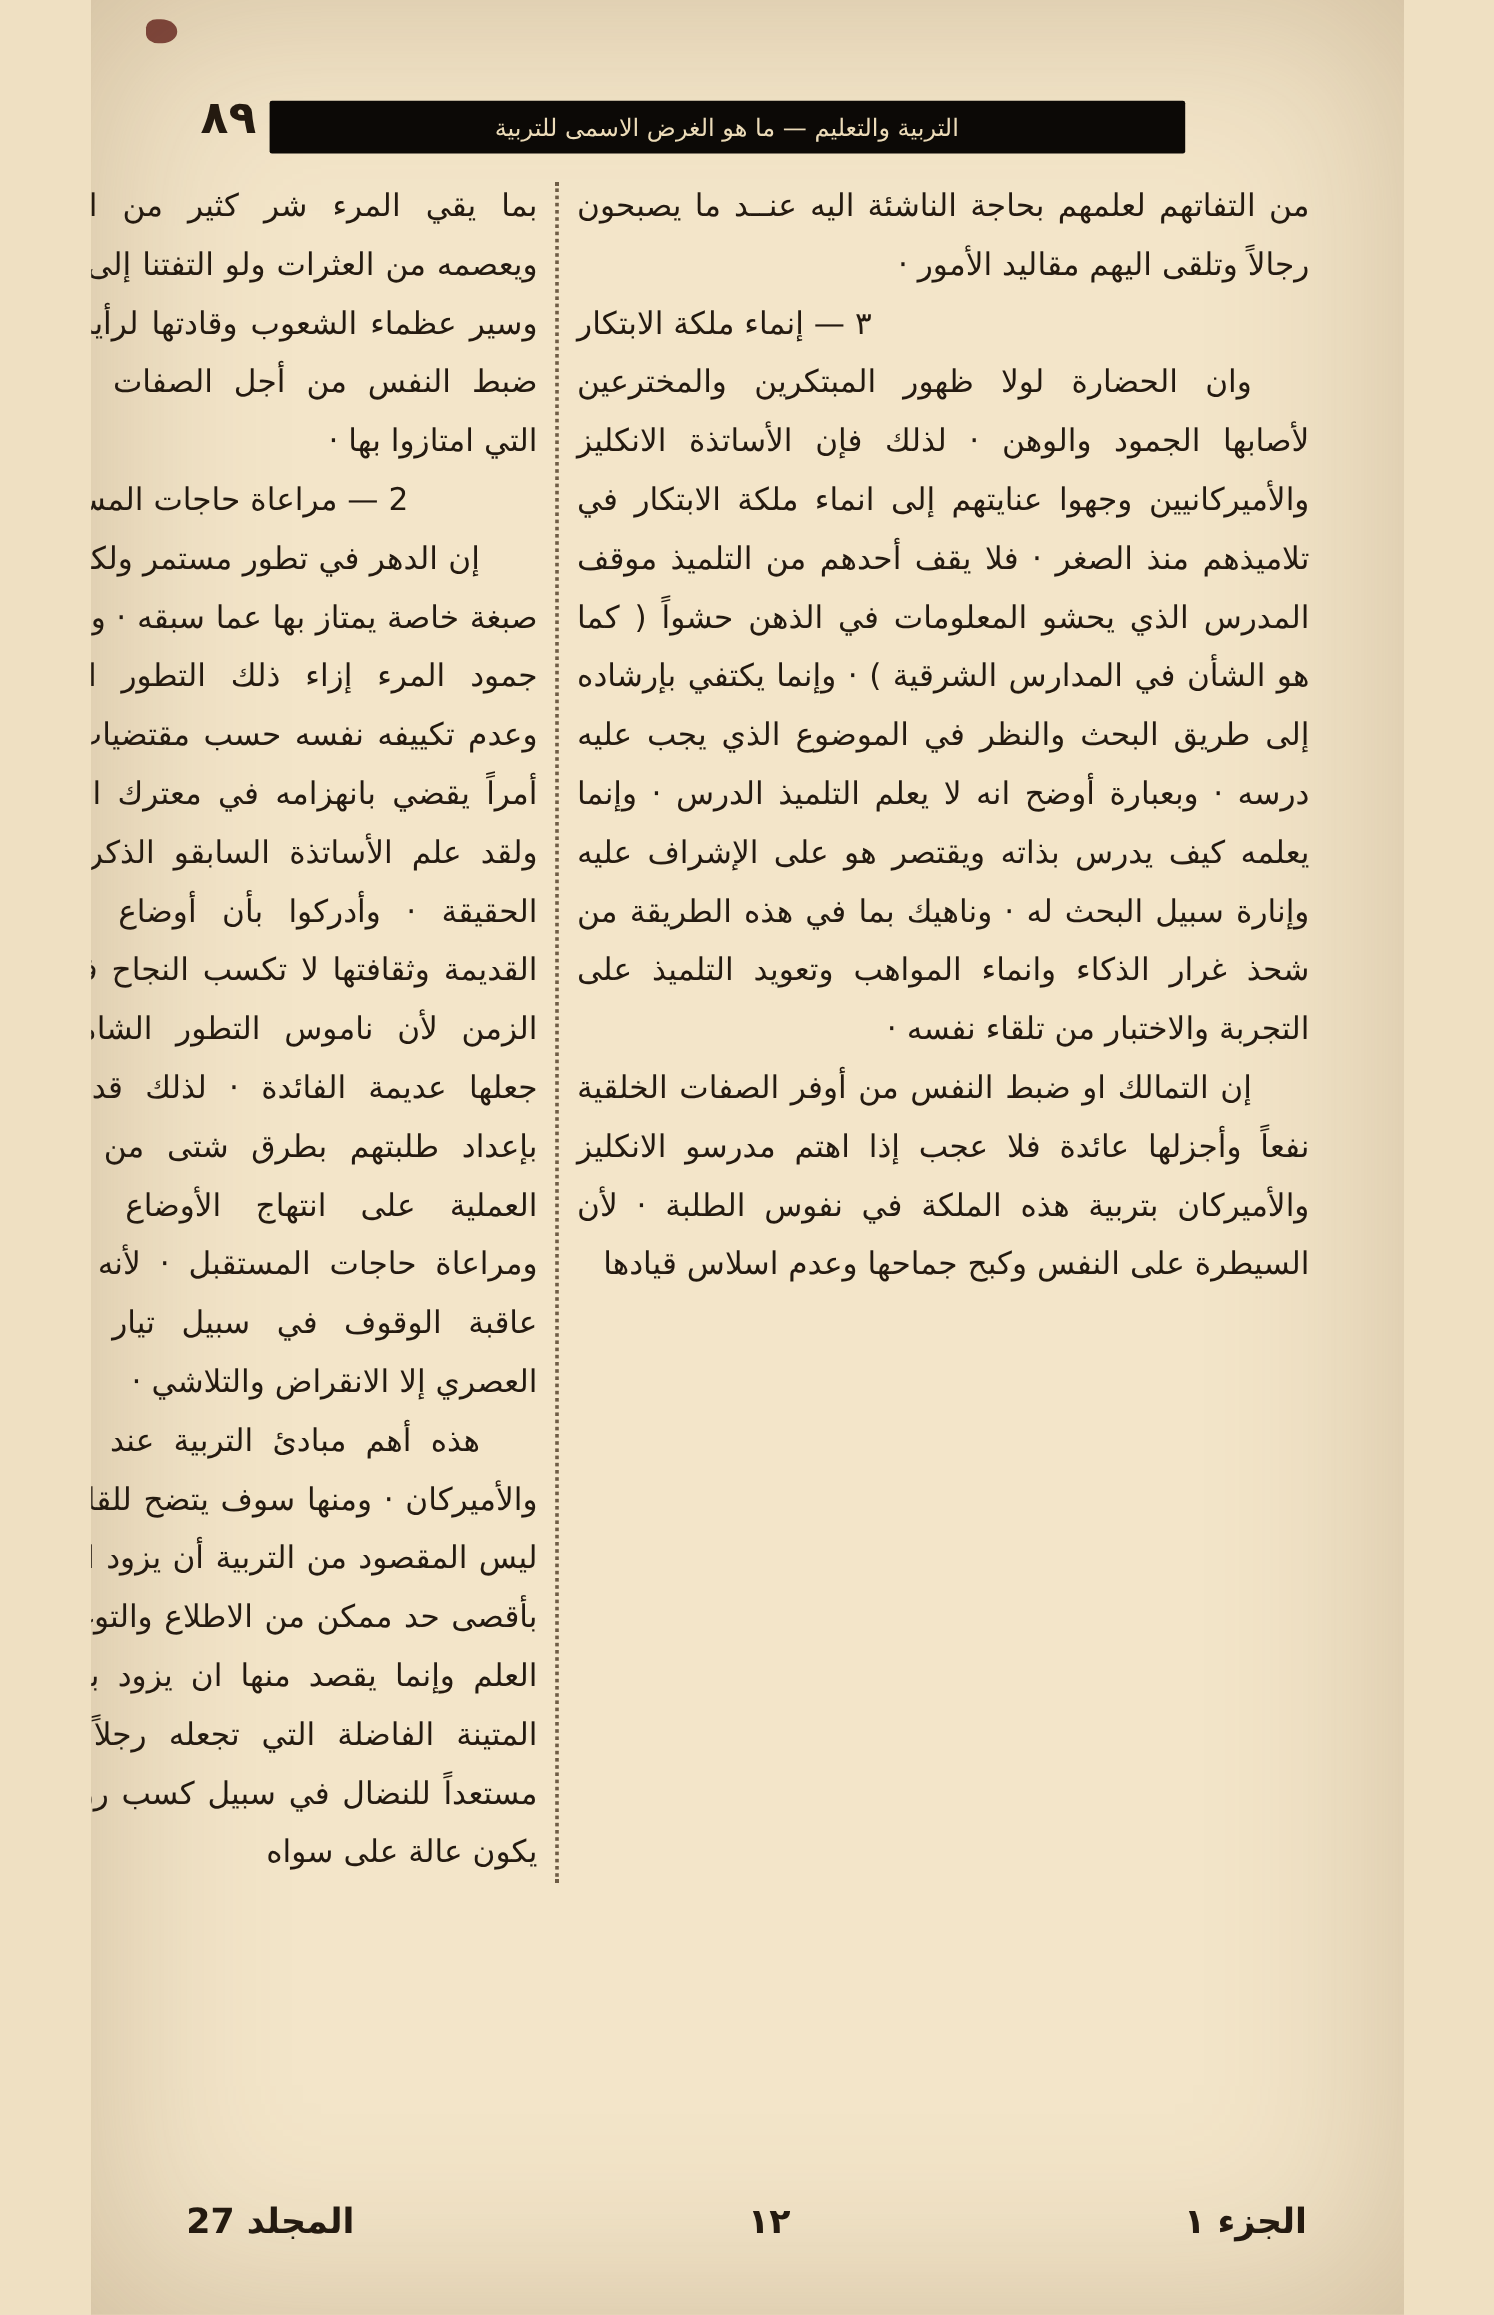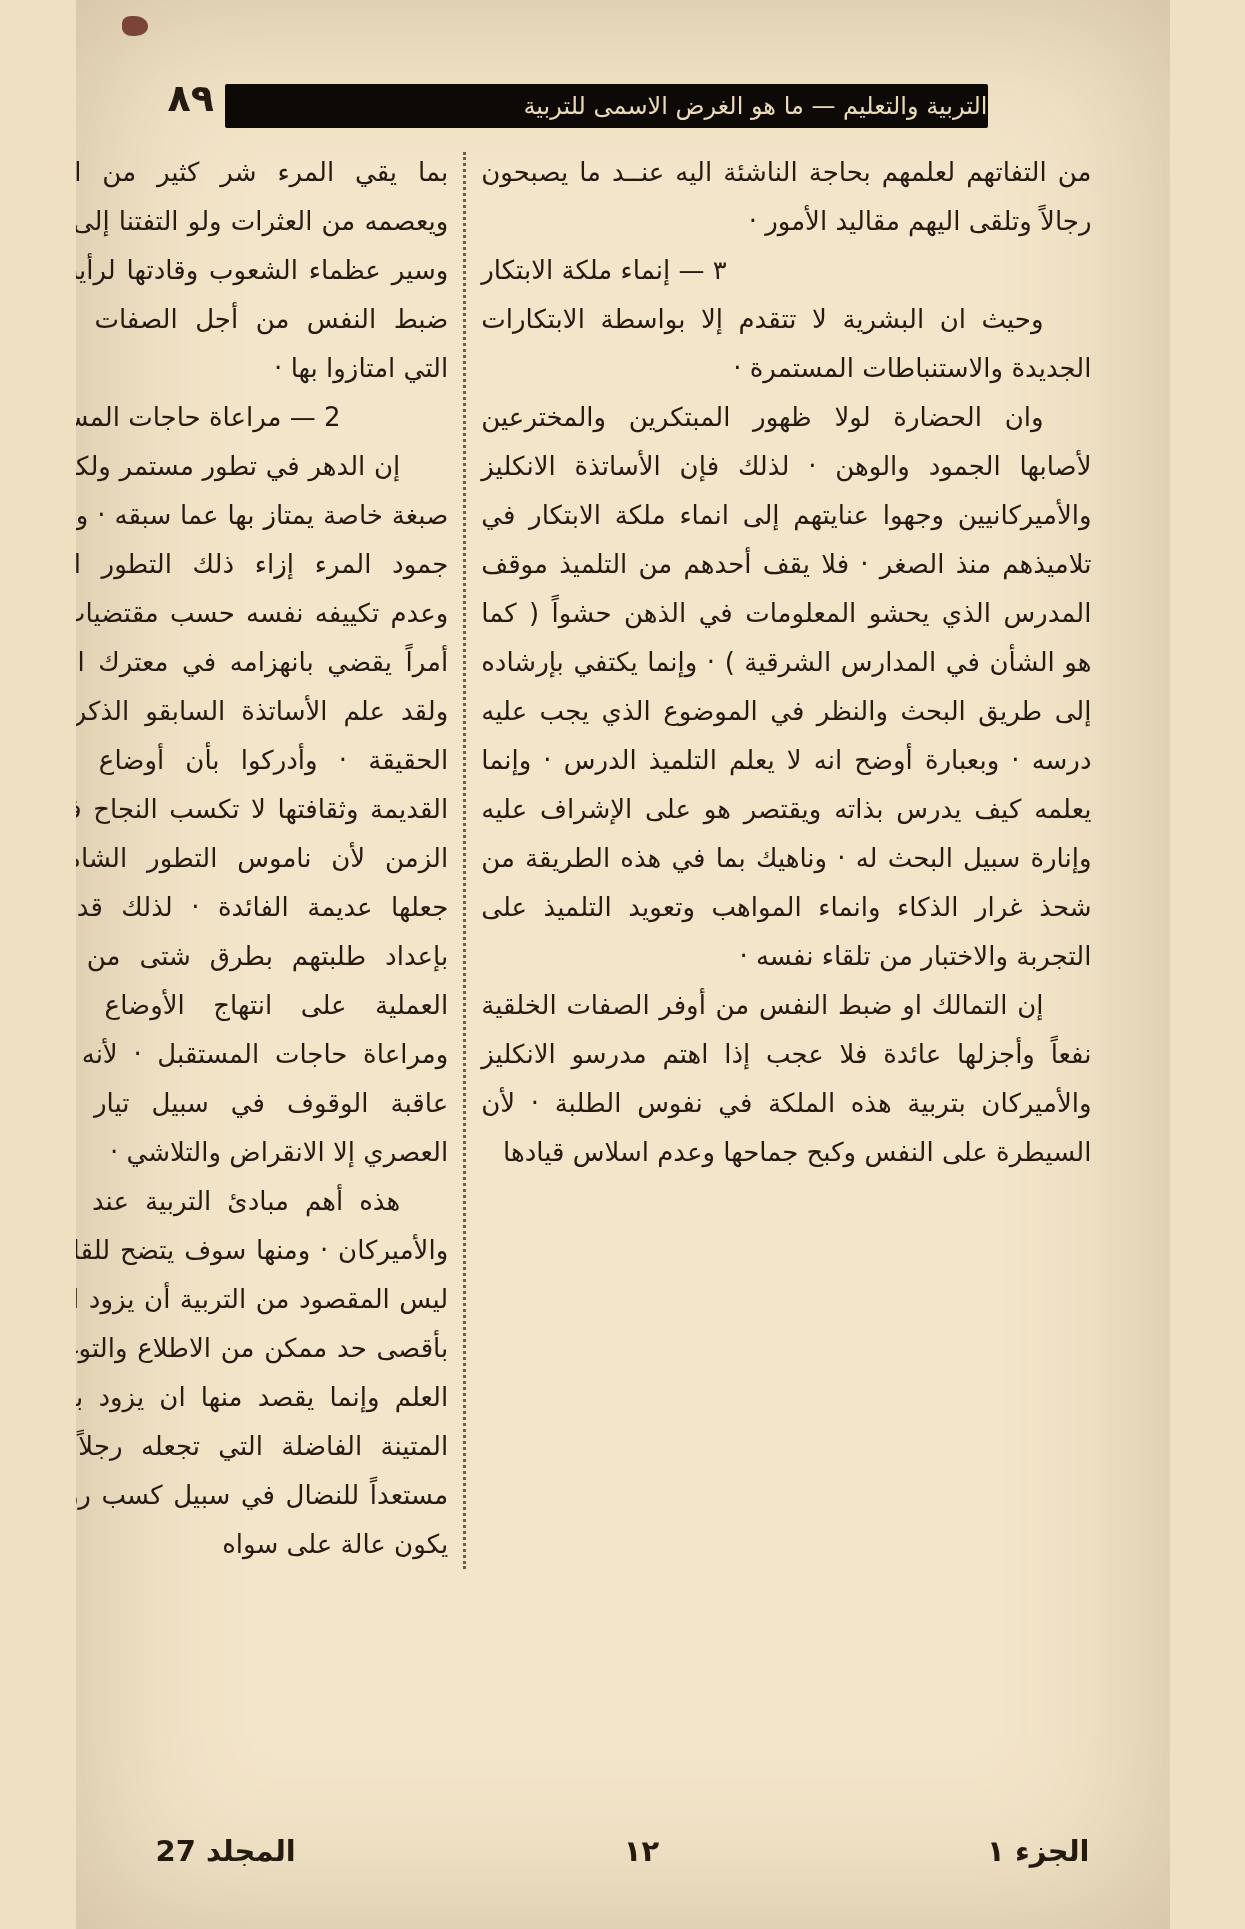--- a/index.html
+++ b/index.html
@@ -40,21 +40,22 @@
   .header-band {
     position: absolute;
     top: 84px;
     right: 182px;
     width: 763px;
     height: 44px;
     background: #0c0906;
     color: #ecdbb8;
     display: flex;
     align-items: center;
-    font-size: 24px;
+    justify-content: center;
+    font-size: 20px;
     border-radius: 2px;
   }
   .content {
     position: absolute;
     top: 148px;
     right: 78px;
     width: 1090px;
     display: flex;
     align-items: stretch;
   }
@@ -101,21 +102,20 @@
   <div class="page-number">٨٩</div>
 
   <div class="header-band">
     <span>التربية والتعليم — ما هو الغرض الاسمى للتربية</span>
   </div>
 
   <div class="content">
     <div class="col col-right">
         <p class="para cont">من التفاتهم لعلمهم بحاجة الناشئة اليه عنــد ما يصبحون رجالاً وتلقى اليهم مقاليد الأمور ·</p>
         <p class="para heading">٣ — إنماء ملكة الابتكار</p>
-        <p class="para body">وحيث ان البشرية لا تتقدم إلا بواسطة الابتكارات الجديدة والاستنباطات المستمرة ·</p>
         <p class="para body">وان الحضارة لولا ظهور المبتكرين والمخترعين لأصابها الجمود والوهن · لذلك فإن الأساتذة الانكليز والأميركانيين وجهوا عنايتهم إلى انماء ملكة الابتكار في تلاميذهم منذ الصغر · فلا يقف أحدهم من التلميذ موقف المدرس الذي يحشو المعلومات في الذهن حشواً ( كما هو الشأن في المدارس الشرقية ) · وإنما يكتفي بإرشاده إلى طريق البحث والنظر في الموضوع الذي يجب عليه درسه · وبعبارة أوضح انه لا يعلم التلميذ الدرس · وإنما يعلمه كيف يدرس بذاته ويقتصر هو على الإشراف عليه وإنارة سبيل البحث له · وناهيك بما في هذه الطريقة من شحذ غرار الذكاء وانماء المواهب وتعويد التلميذ على التجربة والاختبار من تلقاء نفسه ·</p>
         <p class="para body">إن التمالك او ضبط النفس من أوفر الصفات الخلقية نفعاً وأجزلها عائدة فلا عجب إذا اهتم مدرسو الانكليز والأميركان بتربية هذه الملكة في نفوس الطلبة · لأن السيطرة على النفس وكبح جماحها وعدم اسلاس قيادها</p>
       </div>
     <div class="divider"></div>
     <div class="col col-left">
         <p class="para cont">بما يقي المرء شر كثير من المهالك ويعصمه من العثرات ولو التفتنا إلى تراجم وسير عظماء الشعوب وقادتها لرأينا ملكة ضبط النفس من أجل الصفات الخلقية التي امتازوا بها ·</p>
         <p class="para heading">2 — مراعاة حاجات المستقبل ·</p>
         <p class="para body">إن الدهر في تطور مستمر ولكل زمن صبغة خاصة يمتاز بها عما سبقه · وإذاً فإن جمود المرء إزاء ذلك التطور الجارف وعدم تكييفه نفسه حسب مقتضيات زمنه أمراً يقضي بانهزامه في معترك الحياة · ولقد علم الأساتذة السابقو الذكر هــذه الحقيقة · وأدركوا بأن أوضاع العصور القديمة وثقافتها لا تكسب النجاح في هذا الزمن لأن ناموس التطور الشامل قد جعلها عديمة الفائدة · لذلك قد أخذوا بإعداد طلبتهم بطرق شتى من التربية العملية على انتهاج الأوضاع الحديثة ومراعاة حاجات المستقبل · لأنه ليست عاقبة الوقوف في سبيل تيار التطور العصري إلا الانقراض والتلاشي ·</p>
         <p class="para body">هذه أهم مبادئ التربية عند الانكليز والأميركان · ومنها سوف يتضح للقارئ أنه ليس المقصود من التربية أن يزود الطالب بأقصى حد ممكن من الاطلاع والتوغل في العلم وإنما يقصد منها ان يزود بالأخلاق المتينة الفاضلة التي تجعله رجلاً هماماً مستعداً للنضال في سبيل كسب رزقه ولا يكون عالة على سواه</p>
       </div>

